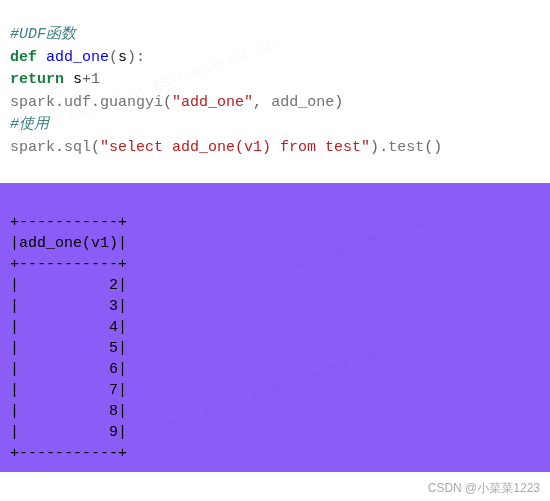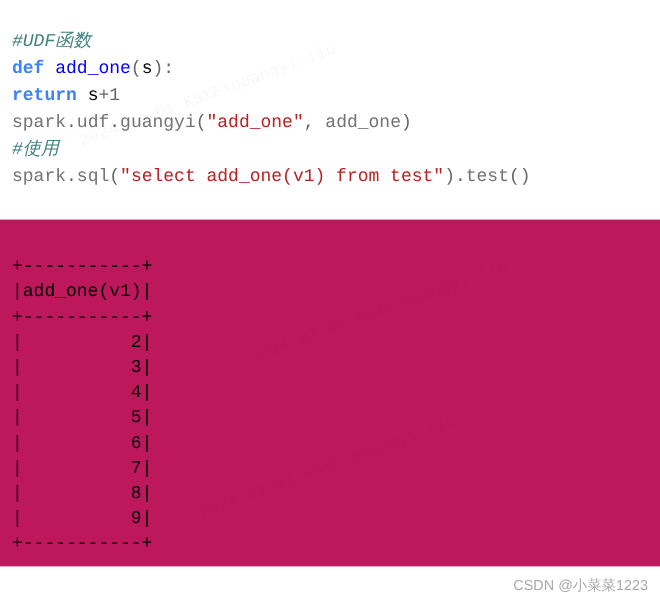--- a/index.html
+++ b/index.html
@@ -11,31 +11,31 @@
       background: #fff;
       width: 550px;
       height: 501px;
       box-sizing: border-box;
       position: relative;
     }
     .code-block {
       padding: 24px 10px;
     }
     .comment { color: #408080; font-style: italic; }
-    .keyword { color: #3b82f6; font-weight: bold; }
+    .keyword { color: #15803d; font-weight: bold; }
     .funcdef { color: #0000ff; }
     .punct { color: #666666; }
     .param { color: #000000; }
     .operator { color: #666666; }
     .obj { color: #737373; }
     .string { color: #ba2121; }
     .num { color: #666666; }
 
     .output-block {
-      background: #be185d;
+      background: #8b5cf6;
       padding: 8px 10px;
       font-family: Consolas, Monaco, 'Courier New', monospace;
       white-space: pre;
       font-size: 15px;
       line-height: 1.4;
     }
     .credit {
       position: absolute;
       bottom: 4px;
       right: 10px;

